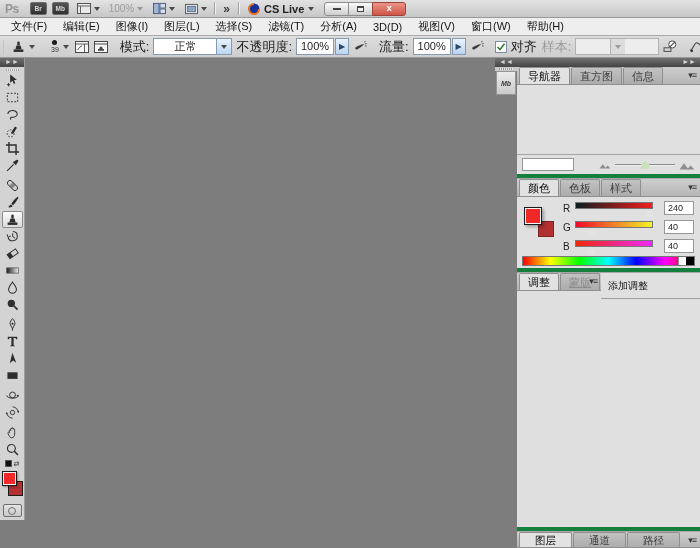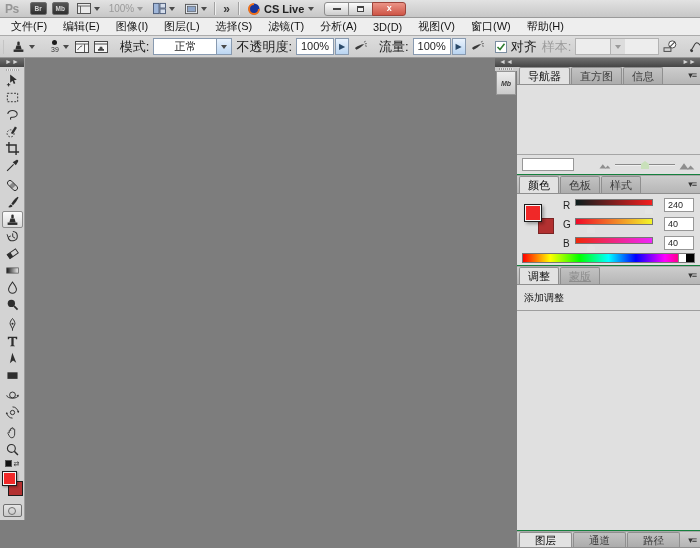--- a/index.html
+++ b/index.html
@@ -92,21 +92,21 @@
   .id-head{height:9px;background:linear-gradient(#707070,#454545);color:#d5d5d5;font-size:7px;line-height:8px;text-align:center;}
   .id-grip{height:4px;display:flex;align-items:center;justify-content:center;background:#c9c9c9;}
   .id-grip i{width:14px;height:2px;background:repeating-linear-gradient(90deg,#9a9a9a 0 1px,#e3e3e3 1px 2px);}
   .dock-btn{width:20px;height:24px;margin:0 auto;background:linear-gradient(#ececec,#cacaca);border:1px solid #969696;
             display:flex;align-items:center;justify-content:center;font-size:7px;font-weight:bold;color:#3a3a3a;font-style:italic;}
 
   
   .dock{position:absolute;right:0;top:0;width:183px;height:100%;background:#a8a8a8;display:flex;flex-direction:column;}
   .dock-head{height:9px;background:linear-gradient(#707070,#454545);color:#d5d5d5;font-size:7px;line-height:8px;
              text-align:right;padding-right:4px;}
-  .panel{background:#dfdfdf;border-bottom:1px solid #15803d;margin-bottom:1px;}
+  .panel{background:#dfdfdf;border-bottom:4px solid #15803d;margin-bottom:1px;}
   .tabs{height:18px;background:linear-gradient(#cdcdcd,#b6b6b6);border-bottom:1px solid #8f8f8f;
         display:flex;align-items:flex-end;padding-left:2px;position:relative;}
   .tab{height:17px;line-height:16px;padding:0 8px;font-size:11px;color:#3c3c3c;margin-right:1px;
        background:linear-gradient(#c2c2c2,#acacac);border:1px solid #8f8f8f;border-bottom:none;border-radius:2px 2px 0 0;}
   .tab.active{background:#e2e2e2;color:#0f0f0f;}
   .tab.disabled{color:#8d8d8d;text-decoration:underline;}
   .panel-menu{position:absolute;right:4px;top:4px;font-size:9px;color:#333;line-height:1;letter-spacing:-1px;}
 
   .nav-content{position:relative;height:89px;background:#e0e0e0;}
   .nav-bottom{position:absolute;left:0;right:0;bottom:0;height:20px;border-top:1px solid #a5a5a5;
@@ -128,21 +128,21 @@
   .slider-g{background:linear-gradient(to right,rgb(240,10,40),rgb(242,245,40));}
   .slider-b{background:linear-gradient(to right,rgb(240,40,10),rgb(238,40,250));}
   .cval{position:absolute;right:6px;width:30px;height:14px;background:#fff;border:1px solid #979797;
         font-size:9px;line-height:12px;padding:0 3px;}
   .cthumb{background:#e3e3e3;filter:drop-shadow(0 0 .6px #444);}
   .spectrum{position:absolute;left:5px;right:5px;bottom:2px;height:10px;border:1px solid #777;
             background:linear-gradient(to right,#f00 0%,#ff0 16%,#0f0 33%,#0ff 50%,#00f 66%,#f0f 83%,#f00 100%);}
   .spec-white{position:absolute;right:8px;top:0;bottom:0;width:8px;background:#fff;border-left:1px solid #888;}
   .spec-black{position:absolute;right:0;top:0;bottom:0;width:8px;background:#000;}
 
-  .adjust-panel{flex:1;display:flex;flex-direction:column;}
+  .adjust-panel{flex:1;display:flex;flex-direction:row;}
   .adj-content{flex:1;background:#e0e0e0;padding-top:2px;}
   .adj-header{font-size:10px;color:#161616;padding:4px 7px 5px;}
   .adj-hr{border:none;border-top:1px solid #9e9e9e;margin:0 0 0 0;}
   .adj-empty{text-align:center;margin-top:44px;font-size:11px;color:#1f1f1f;}
 
   .bottom-panel{margin-bottom:0;border-bottom:none;}
   .bottom-panel .tabs{height:16px;}
   .bottom-panel .tab{height:15px;line-height:14px;font-size:10.5px;padding:0 15px;}
 </style>
 </head>

